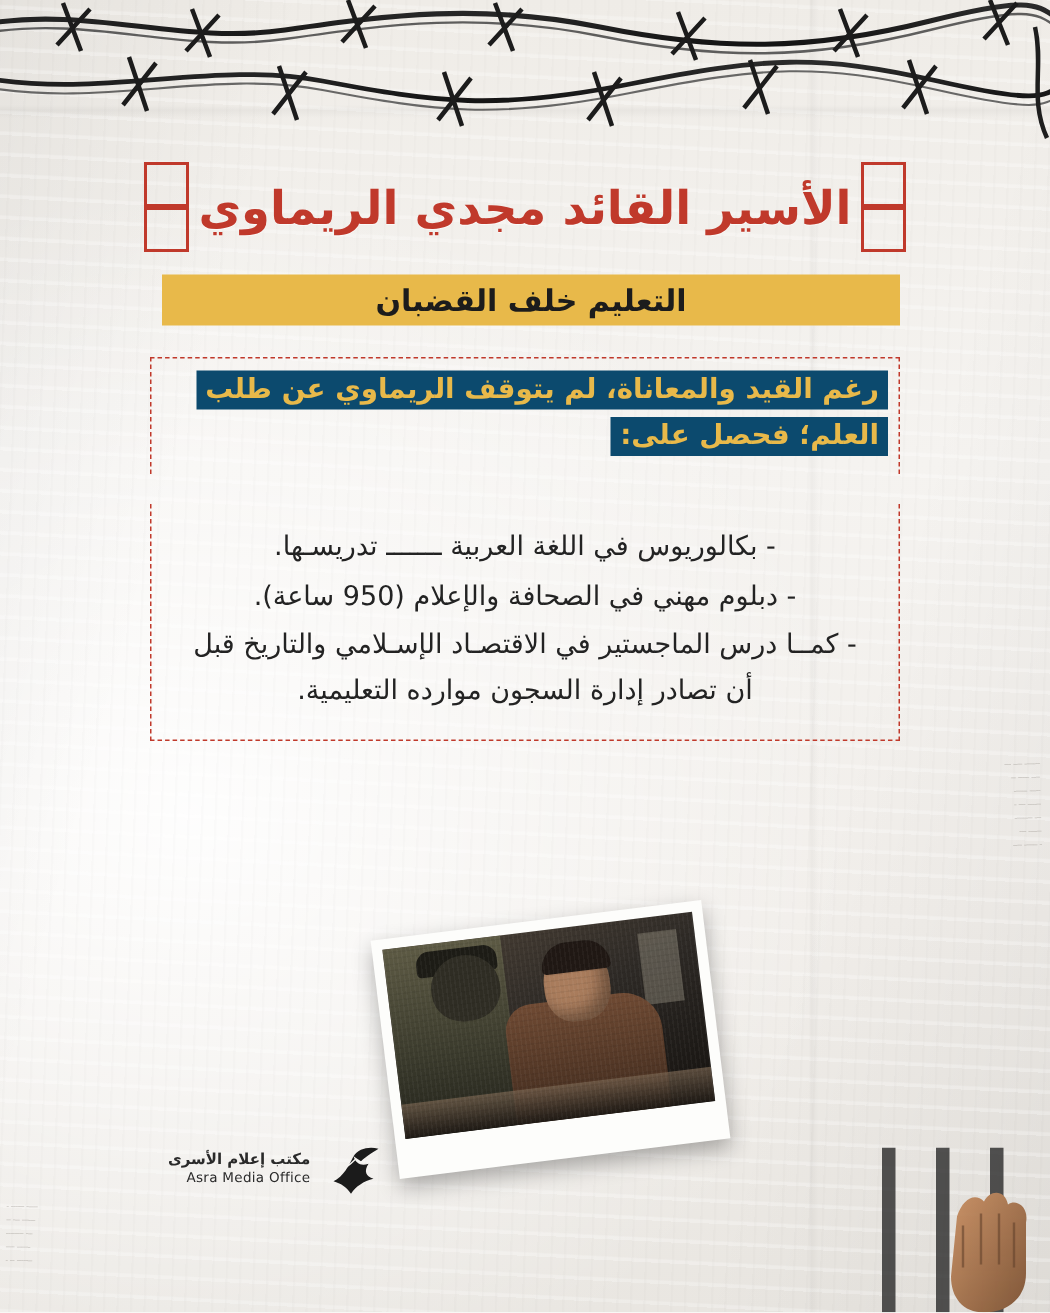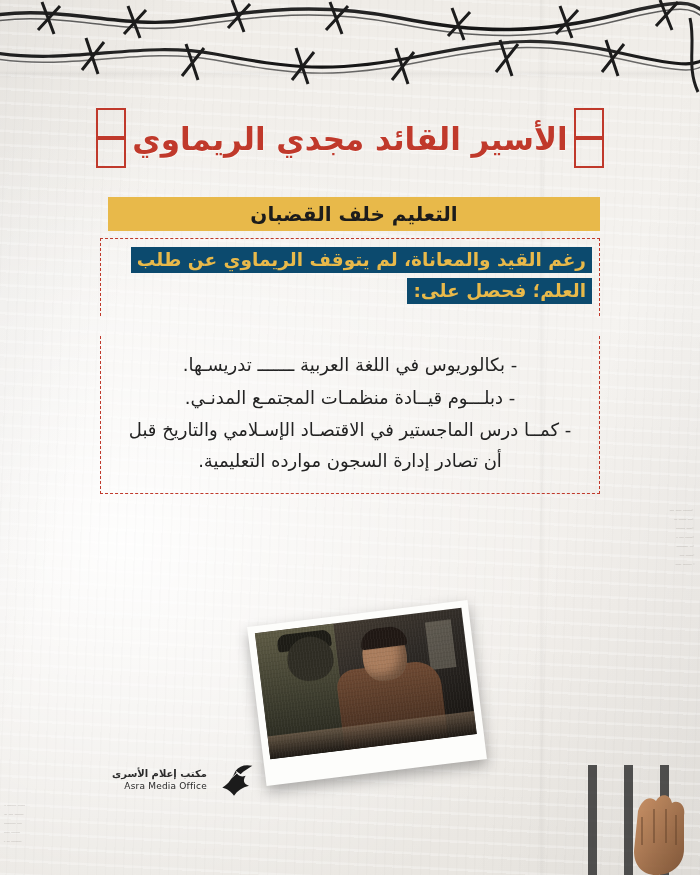--- a/index.html
+++ b/index.html
@@ -104,21 +104,21 @@
     color: #c0392b;
     font-size: 31px;
     font-weight: bold;
     letter-spacing: 0px;
     line-height: 42px;
     text-shadow: 0 1px 0 rgba(255,255,255,.6);
   }
 
   .subtitle-bar {
     position: absolute;
-    left: 108px; top: 197px;
+    left: 108px; top: 183px;
     width: 492px;
     height: 34px;
     background: #e8b94a;
     display: flex;
     align-items: center;
     justify-content: center;
   }
   .subtitle-bar .subtitle-text {
     color: #1c1c1c;
     font-size: 20px;
@@ -375,21 +375,21 @@
       <div class="dashed-box"></div>
       <p class="lead-text">
         <span class="hl">رغم القيد والمعاناة، لم يتوقف الريماوي عن طلب العلم؛ فحصل على:</span>
       </p>
     </div>
 
     <div class="body-wrap">
       <div class="dashed-box"></div>
       <ul class="body-list">
         <li>- بكالوريوس في اللغة العربية ـــــــ تدريسـها.</li>
-        <li>- دبلـــوم قيــادة منظمـات المجتمـع المدنـي.</li>
+        <li>- دبلوم مهني في الصحافة والإعلام (950 ساعة).</li>
         <li class="multiline">- كمــا درس الماجستير في الاقتصـاد الإسـلامي والتاريخ قبل أن تصادر إدارة السجون موارده التعليمية.</li>
       </ul>
     </div>
 
     <div class="photo">
       <div class="photo-inner">
         <div class="ph-guard"></div>
         <div class="ph-guard-cap"></div>
         <div class="ph-guard-head"></div>
         <div class="ph-window"></div>

